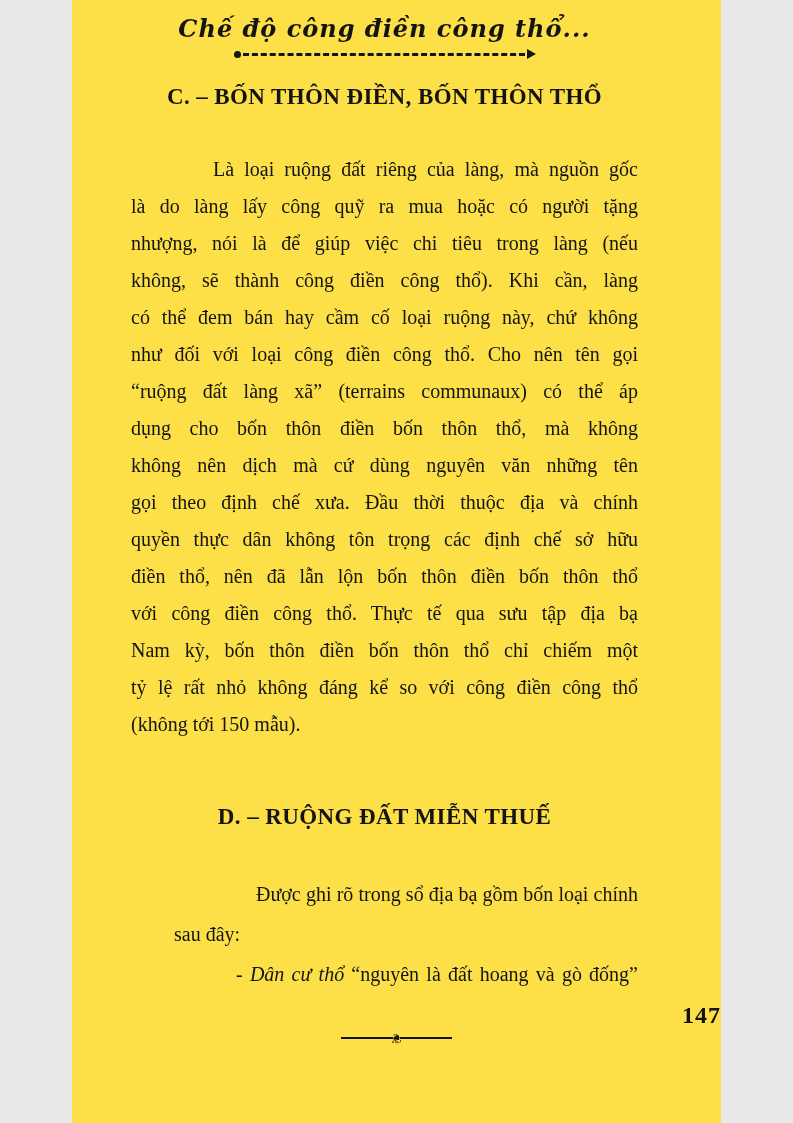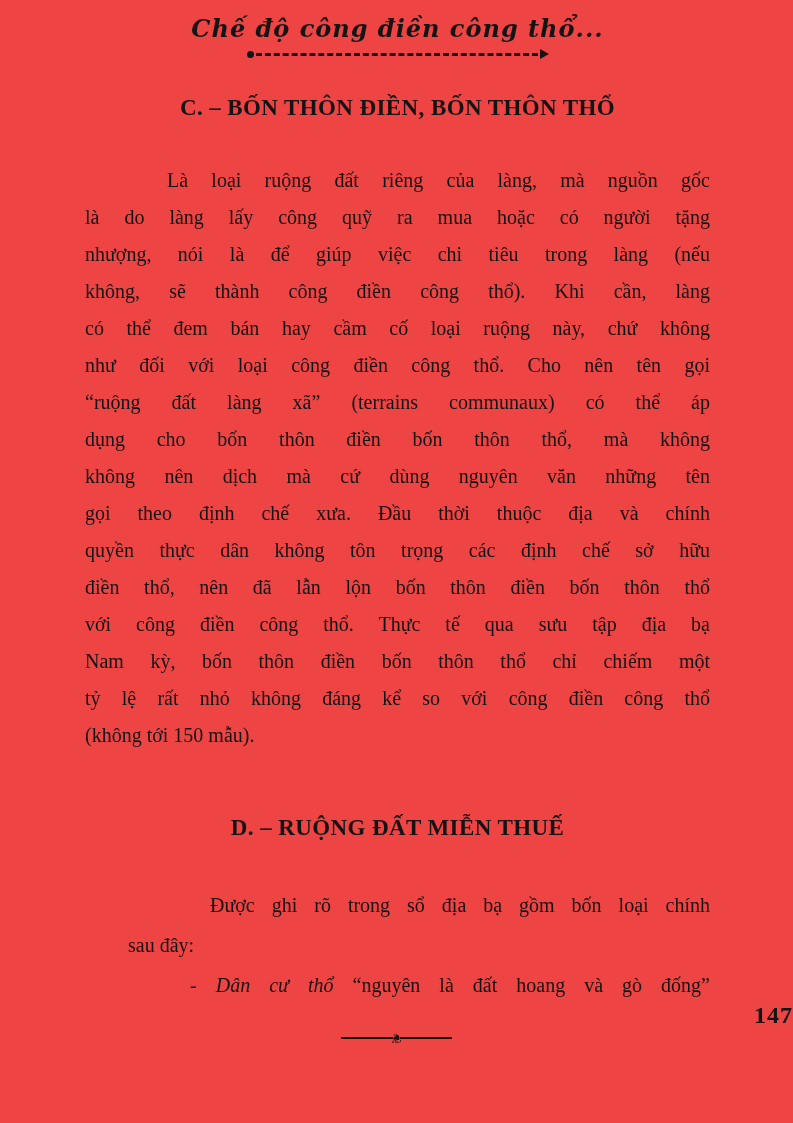--- a/index.html
+++ b/index.html
@@ -1,24 +1,24 @@
 <!DOCTYPE html>
 <html><head>
 <meta charset="utf-8">
 <style>
   * { margin:0; padding:0; box-sizing:border-box; }
   html,body { background:#e8e8e8; }
   .page {
     position:relative;
-    width:793px; height:1123px;
+    width:649px; height:1123px;
     margin:0 auto;
-    background:#ef4444;
+    background:#fde047;
     color:#141414;
     font-family:"Liberation Serif","DejaVu Serif",serif;
-    padding:14px 83px 0 85px;
+    padding:14px 83px 0 59px;
     overflow:hidden;
   }
   
   .running-header { text-align:center; }
   .running-title {
     font-family:"DejaVu Serif","Liberation Serif",serif;
     font-style:italic; font-weight:bold;
     font-size:24px; line-height:30px;
     letter-spacing:1px;
   }
@@ -41,21 +41,21 @@
     border-bottom:5px solid transparent;
     border-left:9px solid #141414;
   }
   
   .sec-heading {
     text-align:center;
     font-weight:bold;
     font-size:23px; line-height:28px;
     letter-spacing:0.4px;
   }
-  .heading-c { margin-top:36px; }
+  .heading-c { margin-top:25px; }
   .heading-d { margin-top:60px; }
   
   .para-c { margin-top:40px; }
   .para-d { margin-top:43px;margin-left:43px; }
   .jline {
     font-size:20px; line-height:37px;
     text-align:justify; text-align-last:justify;
     white-space:normal;
   }
   .para-d .jline { line-height:40px; }

